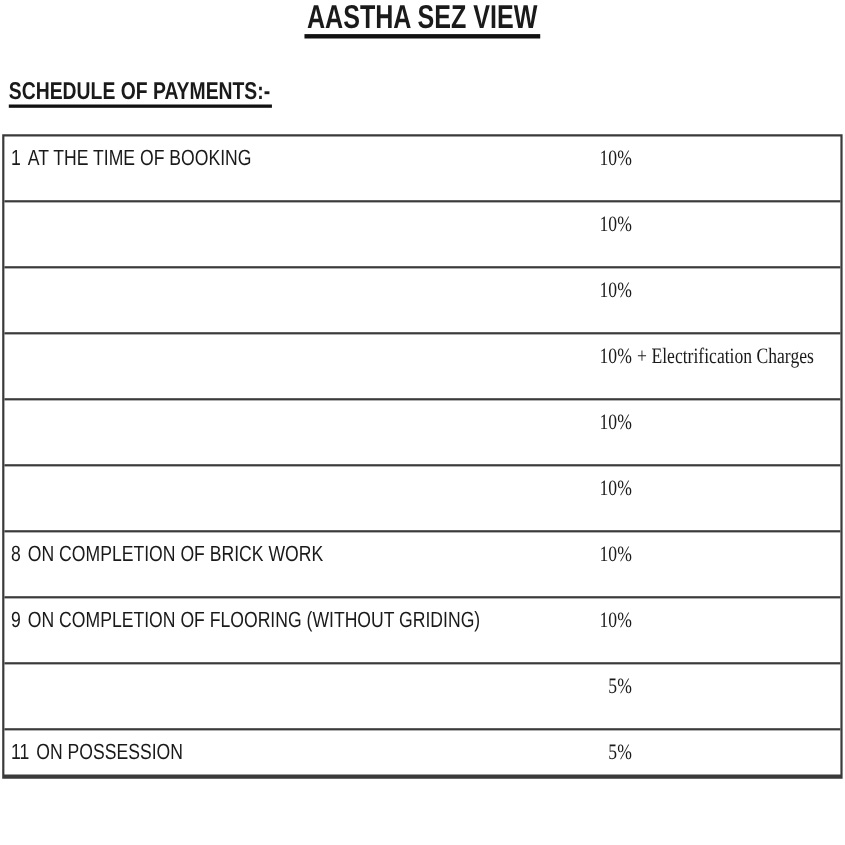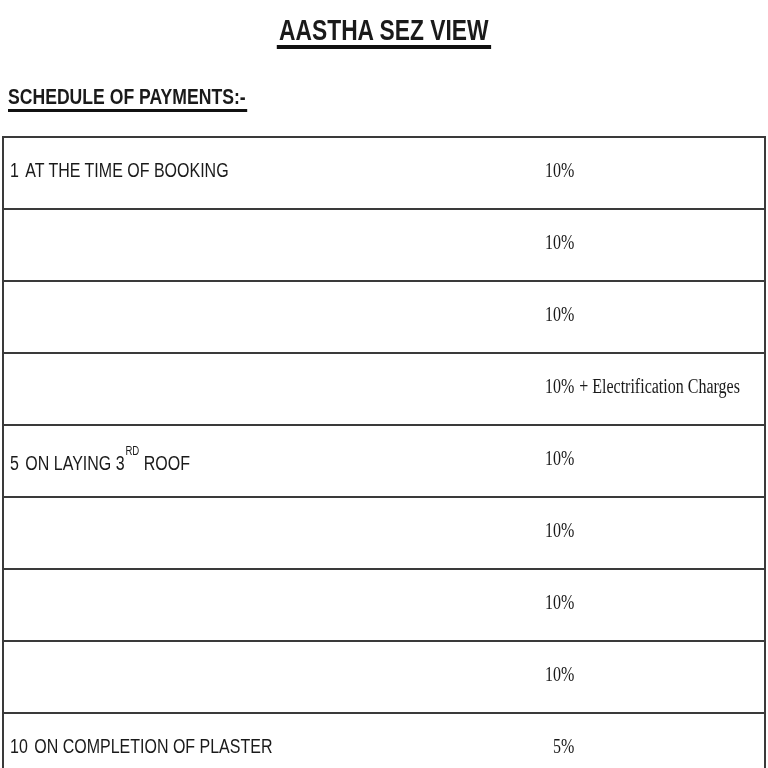--- a/index.html
+++ b/index.html
@@ -8,21 +8,21 @@
     --border:#3a3a3a;
   }
   *{margin:0;padding:0;box-sizing:border-box;}
   html,body{
     width:768px;height:768px;
     background:var(--bg);
     color:var(--text);
     font-family:"Liberation Sans",sans-serif;
     overflow:hidden;
   }
-  .page{width:768px;height:768px;position:relative;padding-top:16px;}
+  .page{width:768px;height:768px;position:relative;padding-top:2px;}
 
   
   .cond-l{display:inline-block;white-space:nowrap;transform:scaleX(0.8);transform-origin:0 50%;}
   .cond-c{display:inline-block;white-space:nowrap;transform:scaleX(0.76);transform-origin:50% 50%;}
 
   .title-wrap{text-align:center;height:33px;}
   .title{
     font-size:30px;font-weight:700;line-height:28px;
     border-bottom:4px solid #111;
     padding:0 3px 1px 3px;
@@ -42,21 +42,20 @@
     border-bottom-width:4px;
     background:var(--bg);
   }
   .row{
     position:relative;
     height:60px;
     border-bottom:2px solid var(--border);
     padding:8px 0 0 6px;
     font-size:20px;
     line-height:24px;
-    margin-top:12px;
   }
   .row.last{height:40px;border-bottom:none;}
 
   .label-inner .num{display:inline-block;}
   .label-inner .gap{display:inline-block;width:8px;}
 
   sup{
     font-size:12px;
     font-weight:inherit;
     position:relative;
@@ -106,50 +105,53 @@
     <div class="value-cell">
       <span class="cond-l value-inner"><span class="pct">10%</span></span>
     </div>
   </div>
       <div class="row">
     <div class="value-cell">
       <span class="cond-l value-inner"><span class="pct">10%</span><span class="suffix">+ Electrification Charges</span></span>
     </div>
   </div>
       <div class="row">
-    <div class="label-cell">
-      <span class="cond-l label-inner"><span class="num">5</span><span class="gap"></span><span>ON LAYING 3</span><sup>RD</sup><span> ROOF</span></span>
-    </div>
-    <div class="value-cell">
-      <span class="cond-l value-inner"><span class="pct">10%</span></span>
-    </div>
-  </div>
-      <div class="row">
-    <div class="value-cell">
-      <span class="cond-l value-inner"><span class="pct">10%</span></span>
-    </div>
-  </div>
-      <div class="row">
     <div class="value-cell">
       <span class="cond-l value-inner"><span class="pct">10%</span></span>
     </div>
   </div>
       <div class="row">
     <div class="value-cell">
       <span class="cond-l value-inner"><span class="pct">10%</span></span>
     </div>
   </div>
       <div class="row">
     <div class="label-cell">
-      <span class="cond-l label-inner"><span class="num">10</span><span class="gap"></span><span>ON COMPLETION OF PLASTER</span><span></span></span>
+      <span class="cond-l label-inner"><span class="num">8</span><span class="gap"></span><span>ON COMPLETION OF BRICK WORK</span><span></span></span>
     </div>
+    <div class="value-cell">
+      <span class="cond-l value-inner"><span class="pct">10%</span></span>
+    </div>
+  </div>
+      <div class="row">
+    <div class="label-cell">
+      <span class="cond-l label-inner"><span class="num">9</span><span class="gap"></span><span>ON COMPLETION OF FLOORING (WITHOUT GRIDING)</span><span></span></span>
+    </div>
+    <div class="value-cell">
+      <span class="cond-l value-inner"><span class="pct">10%</span></span>
+    </div>
+  </div>
+      <div class="row">
     <div class="value-cell">
       <span class="cond-l value-inner"><span class="pct">5%</span></span>
     </div>
   </div>
       <div class="row last">
+    <div class="label-cell">
+      <span class="cond-l label-inner"><span class="num">11</span><span class="gap"></span><span>ON POSSESSION</span><span></span></span>
+    </div>
     <div class="value-cell">
       <span class="cond-l value-inner"><span class="pct">5%</span></span>
     </div>
   </div>
     </div>
 
 </div>
 
 </body></html>

